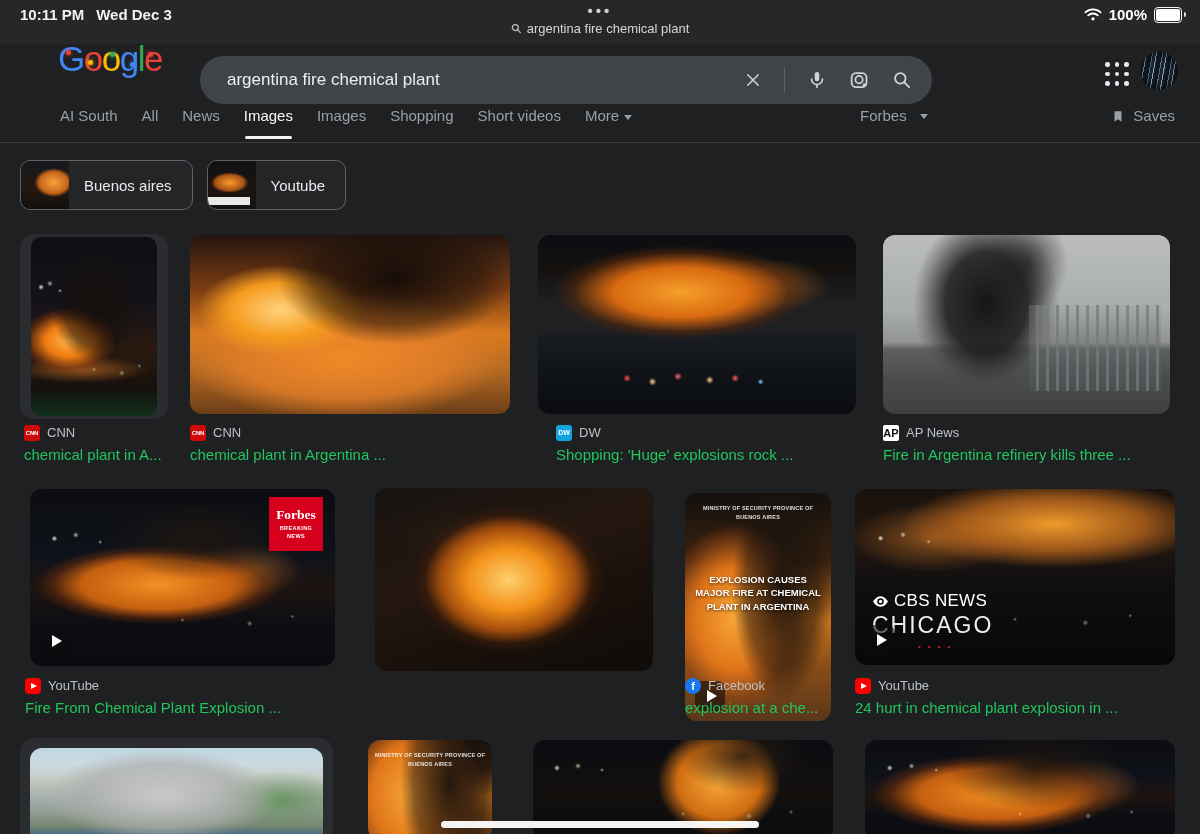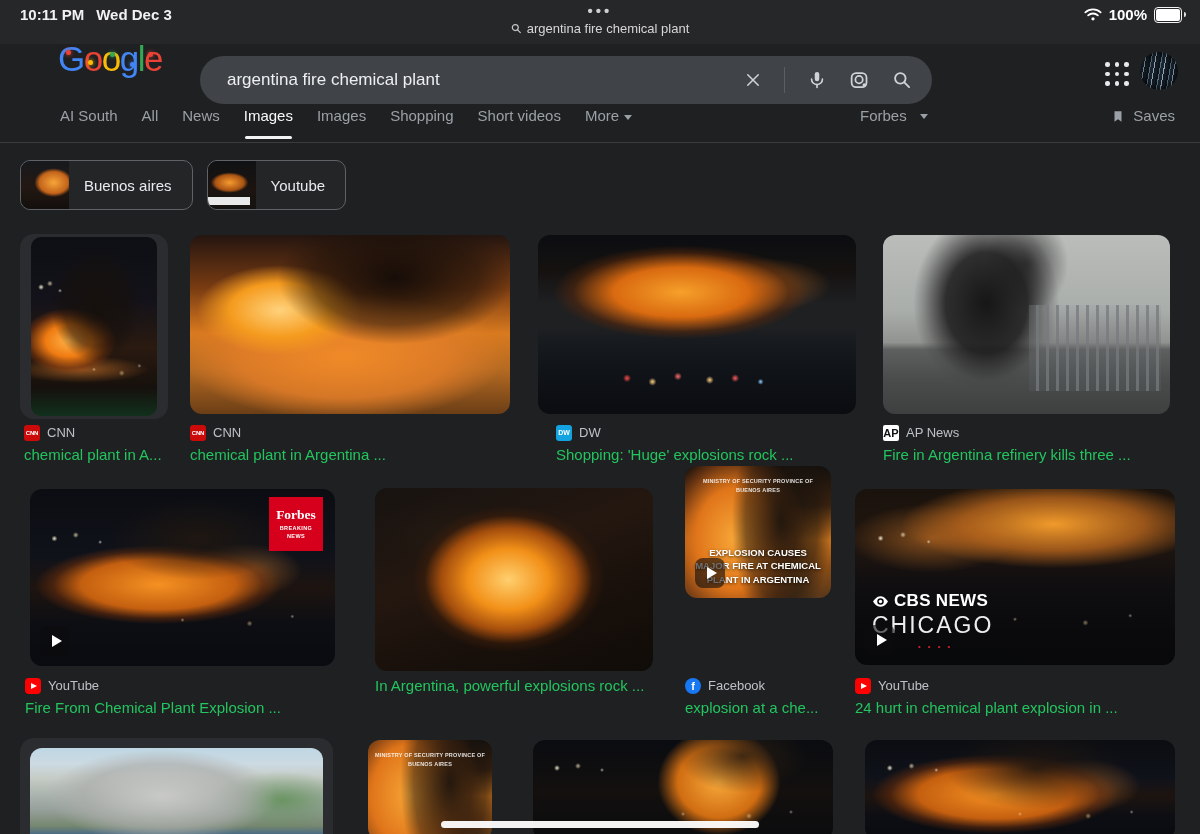--- a/index.html
+++ b/index.html
@@ -65,21 +65,21 @@
   
   .tile{position:absolute;border-radius:12px;overflow:hidden}
   .card{position:absolute;background:#2a2c2f;border-radius:14px}
   .t0{left:11px;top:3px;width:126px;height:179px;border-radius:10px}
   .t0c{left:20px;top:234px;width:148px;height:185px}
   .t1{left:190px;top:235px;width:320px;height:179px}
   .t2{left:538px;top:235px;width:318px;height:179px}
   .t3{left:883px;top:235px;width:287px;height:179px}
   .t4{left:30px;top:489px;width:305px;height:177px}
   .t5{left:375px;top:488px;width:278px;height:183px}
-  .t6{left:685px;top:466px;width:146px;height:132px}
+  .t6{left:685px;top:493px;width:146px;height:228px}
   .t7{left:855px;top:489px;width:320px;height:176px}
   .t8c{left:20px;top:738px;width:313px;height:110px}
   .t8{left:10px;top:10px;width:293px;height:100px}
   .t9{left:368px;top:740px;width:124px;height:100px}
   .t10{left:533px;top:740px;width:300px;height:100px}
   .t11{left:865px;top:740px;width:310px;height:100px}
 
   
   .ph-portrait-a{background:
     radial-gradient(ellipse 55px 70px at 52% 38%,rgba(22,16,12,.95),rgba(22,16,12,.55) 60%,transparent 82%),
@@ -148,21 +148,21 @@
   .play::after{content:"";border-left:10px solid #fff;border-top:6px solid transparent;border-bottom:6px solid transparent;margin-left:3px}
   .forbes{position:absolute;top:8px;right:12px;width:54px;height:54px;background:#d6001c;color:#fff;
           display:flex;flex-direction:column;align-items:center;justify-content:center;gap:2px}
   .forbes-name{font-family:"Liberation Serif",serif;font-size:13.5px;font-weight:700}
   .forbes-sub{font-size:5.5px;font-weight:700;letter-spacing:.4px;text-align:center;line-height:1.4;width:34px}
   .ministry{position:absolute;top:11px;left:6px;right:6px;text-align:center;font-size:5.5px;font-weight:700;
             color:rgba(255,255,255,.85);letter-spacing:.2px;line-height:1.7;text-transform:uppercase}
   .exp-text{position:absolute;top:80px;left:7px;right:7px;text-align:center;color:#fff;font-weight:700;font-size:9.5px;
             line-height:1.4;text-shadow:0 1px 3px rgba(0,0,0,.7)}
   .cbs{position:absolute;left:17px;top:102px;color:#fff}
-  .cbs-top{display:flex;align-items:center;gap:5px;font-size:17px;font-weight:700;letter-spacing:.3px}
+  .cbs-top{display:flex;align-items:center;gap:5px;font-size:17px;font-weight:400;letter-spacing:.3px}
   .cbs-city{font-size:23px;font-weight:400;letter-spacing:2px;color:#ececec;margin-top:1px}
   .cbs-dots{color:#d02030;font-size:8px;letter-spacing:7px;text-align:center;margin-top:3px;padding-left:10px}
 
   
   .cap{position:absolute;cursor:pointer}
   .src{display:flex;align-items:center;gap:7px;font-size:13px;color:#bdc1c6;height:17px;margin-bottom:5px;white-space:nowrap;overflow:hidden}
   .title{font-size:15px;color:#22c55e;white-space:nowrap;overflow:hidden}
   .c0{left:24px;top:424px;width:150px}
   .c1{left:190px;top:424px;width:330px}
   .c2{left:556px;top:424px;width:335px}
@@ -357,21 +357,20 @@
 <div class="cap c4">
   <div class="src">
       <span class="fav fav-yt">
         <i class="yt-tri"></i>
       </span>
       <span>YouTube</span>
     </div>
   <div class="title">Fire From Chemical Plant Explosion ...</div>
 </div>
 <div class="cap c5">
-  <div class="title">In Argentina, powerful explosions rock ...</div>
 </div>
 <div class="cap c6">
   <div class="src">
       <span class="fav fav-fb">f</span>
       <span>Facebook</span>
     </div>
   <div class="title">explosion at a che...</div>
 </div>
 <div class="cap c7">
   <div class="src">

